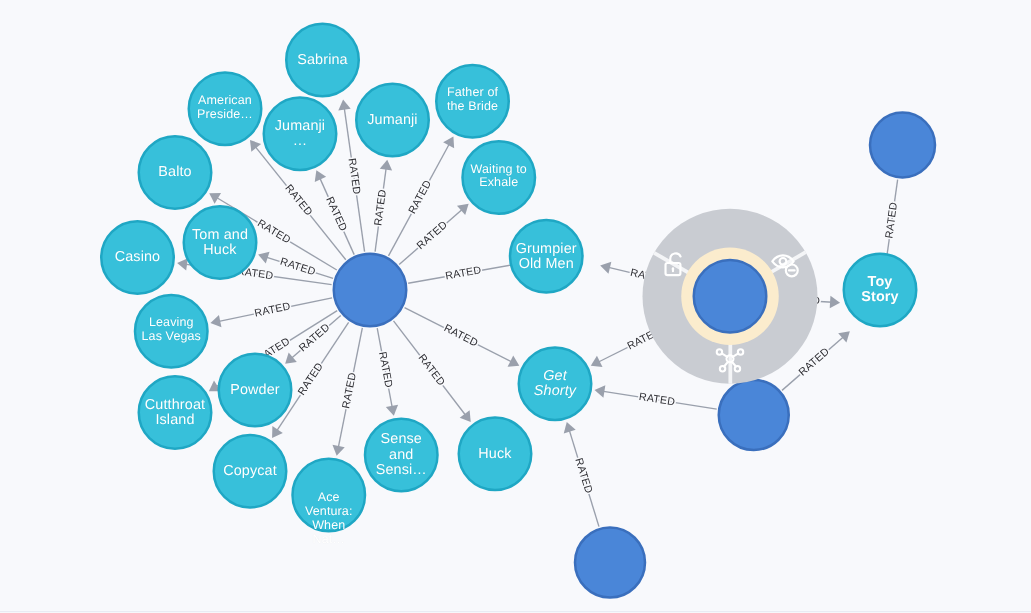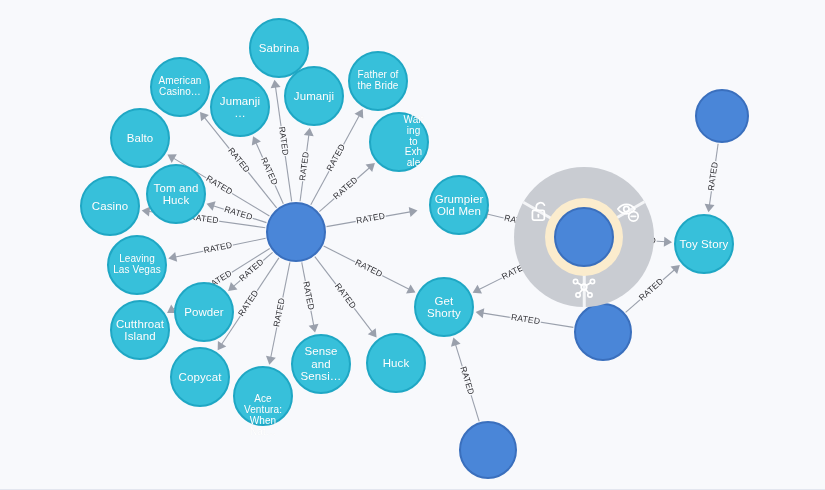--- a/index.html
+++ b/index.html
@@ -263,48 +263,48 @@
       </g>
       <g>
         <line x1="479.1774245348743" y1="421.3266297383415" x2="455.1752622558259" y2="343.31960233143406" class="edge-line"></line>
         <polygon points="453.41074716280076,337.58492827910237 460.5423289971107,343.7607311046903 450.9845389098912,346.7015895930656" class="edge-head"></polygon>
         <text x="466.6963001497691" y="380.7629754867496" class="edge-label" text-anchor="middle" dominant-baseline="middle" stroke="#f8f9fc" stroke-width="2.6" stroke-linejoin="round" transform="rotate(72.90 466.70 380.76)">RATED</text>
         <text x="466.6963001497691" y="380.7629754867496" class="edge-label" text-anchor="middle" dominant-baseline="middle" transform="rotate(72.90 466.70 380.76)">RATED</text>
       </g>
     </svg>
 
   <div id="node-layer">
-      <div class="node movie" style="left: 249px; top: 18px; width: 60px; height: 60px; align-items: center;">
+      <div class="node movie" style="left: 228px; top: 18px; width: 60px; height: 60px; align-items: center;">
         <span class="node-label">Sabrina</span>
       </div>
       <div class="node movie" style="left: 150px; top: 57px; width: 60px; height: 60px;">
-        <span class="node-label" style="font-size: 10px;">American Casino…</span>
+        <span class="node-label" style="font-size: 10px;">American Preside…</span>
       </div>
       <div class="node movie" style="left: 210px; top: 77px; width: 60px; height: 60px;">
         <span class="node-label">Jumanji…</span>
       </div>
       <div class="node movie" style="left: 284px; top: 66px; width: 60px; height: 60px; align-items: center;">
         <span class="node-label">Jumanji</span>
       </div>
       <div class="node movie" style="left: 348px; top: 51px; width: 60px; height: 60px;">
         <span class="node-label" style="font-size: 10px;">Father of the Bride</span>
       </div>
       <div class="node movie" style="left: 110px; top: 108px; width: 60px; height: 60px; text-align: center;">
         <span class="node-label">Balto</span>
       </div>
       <div class="node movie" style="left: 369px; top: 112px; width: 60px; height: 60px;">
-        <span class="node-label" style="font-size: 10px; padding-left: 32px;">Waiting to Exhale</span>
+        <span class="node-label" style="font-size: 10px;">Waiting to Exhale</span>
       </div>
       <div class="node movie" style="left: 146px; top: 164px; width: 60px; height: 60px;">
         <span class="node-label">Tom and Huck</span>
       </div>
       <div class="node movie" style="left: 80px; top: 176px; width: 60px; height: 60px;">
         <span class="node-label">Casino</span>
       </div>
-      <div class="node movie" style="left: 429px; top: 175px; width: 60px; height: 60px;">
+      <div class="node movie" style="left: 407px; top: 175px; width: 60px; height: 60px;">
         <span class="node-label">Grumpier Old Men</span>
       </div>
       <div class="node movie" style="left: 107px; top: 235px; width: 60px; height: 60px;">
         <span class="node-label" style="font-size: 10px;">Leaving Las Vegas</span>
       </div>
       <div class="node movie" style="left: 174px; top: 282px; width: 60px; height: 60px;">
         <span class="node-label">Powder</span>
       </div>
       <div class="node movie" style="left: 110px; top: 300px; width: 60px; height: 60px;">
         <span class="node-label">Cutthroat Island</span>
@@ -314,24 +314,24 @@
       </div>
       <div class="node movie" style="left: 233px; top: 366px; width: 60px; height: 60px;">
         <span class="node-label" style="font-size: 10px; margin-top: 40px;">Ace Ventura: When Nat…</span>
       </div>
       <div class="node movie" style="left: 291px; top: 334px; width: 60px; height: 60px; align-items: center;">
         <span class="node-label">Sense and Sensi…</span>
       </div>
       <div class="node movie" style="left: 366px; top: 333px; width: 60px; height: 60px;">
         <span class="node-label">Huck</span>
       </div>
-      <div class="node movie" style="left: 414px; top: 277px; width: 60px; height: 60px;">
+      <div class="node movie" style="left: 414px; top: 277px; width: 60px; height: 60px; font-style: italic;">
         <span class="node-label">Get Shorty</span>
       </div>
-      <div class="node movie" style="left: 674px; top: 214px; width: 60px; height: 60px;">
+      <div class="node movie" style="left: 674px; top: 202px; width: 60px; height: 60px; font-weight: bold;">
         <span class="node-label">Toy Story</span>
       </div>
       <div class="node user" style="left: 266px; top: 202px; width: 60px; height: 60px;"></div>
       <div class="node user" style="left: 695px; top: 89px; width: 54px; height: 54px;"></div>
       <div class="node user" style="left: 574px; top: 303px; width: 58px; height: 58px;"></div>
       <div class="node user" style="left: 459px; top: 421px; width: 58px; height: 58px;"></div>
     </div>
 
   <div id="radial-menu" style="left: 514px; top: 167px; width: 140px; height: 140px;">
     <div class="ring"></div>

